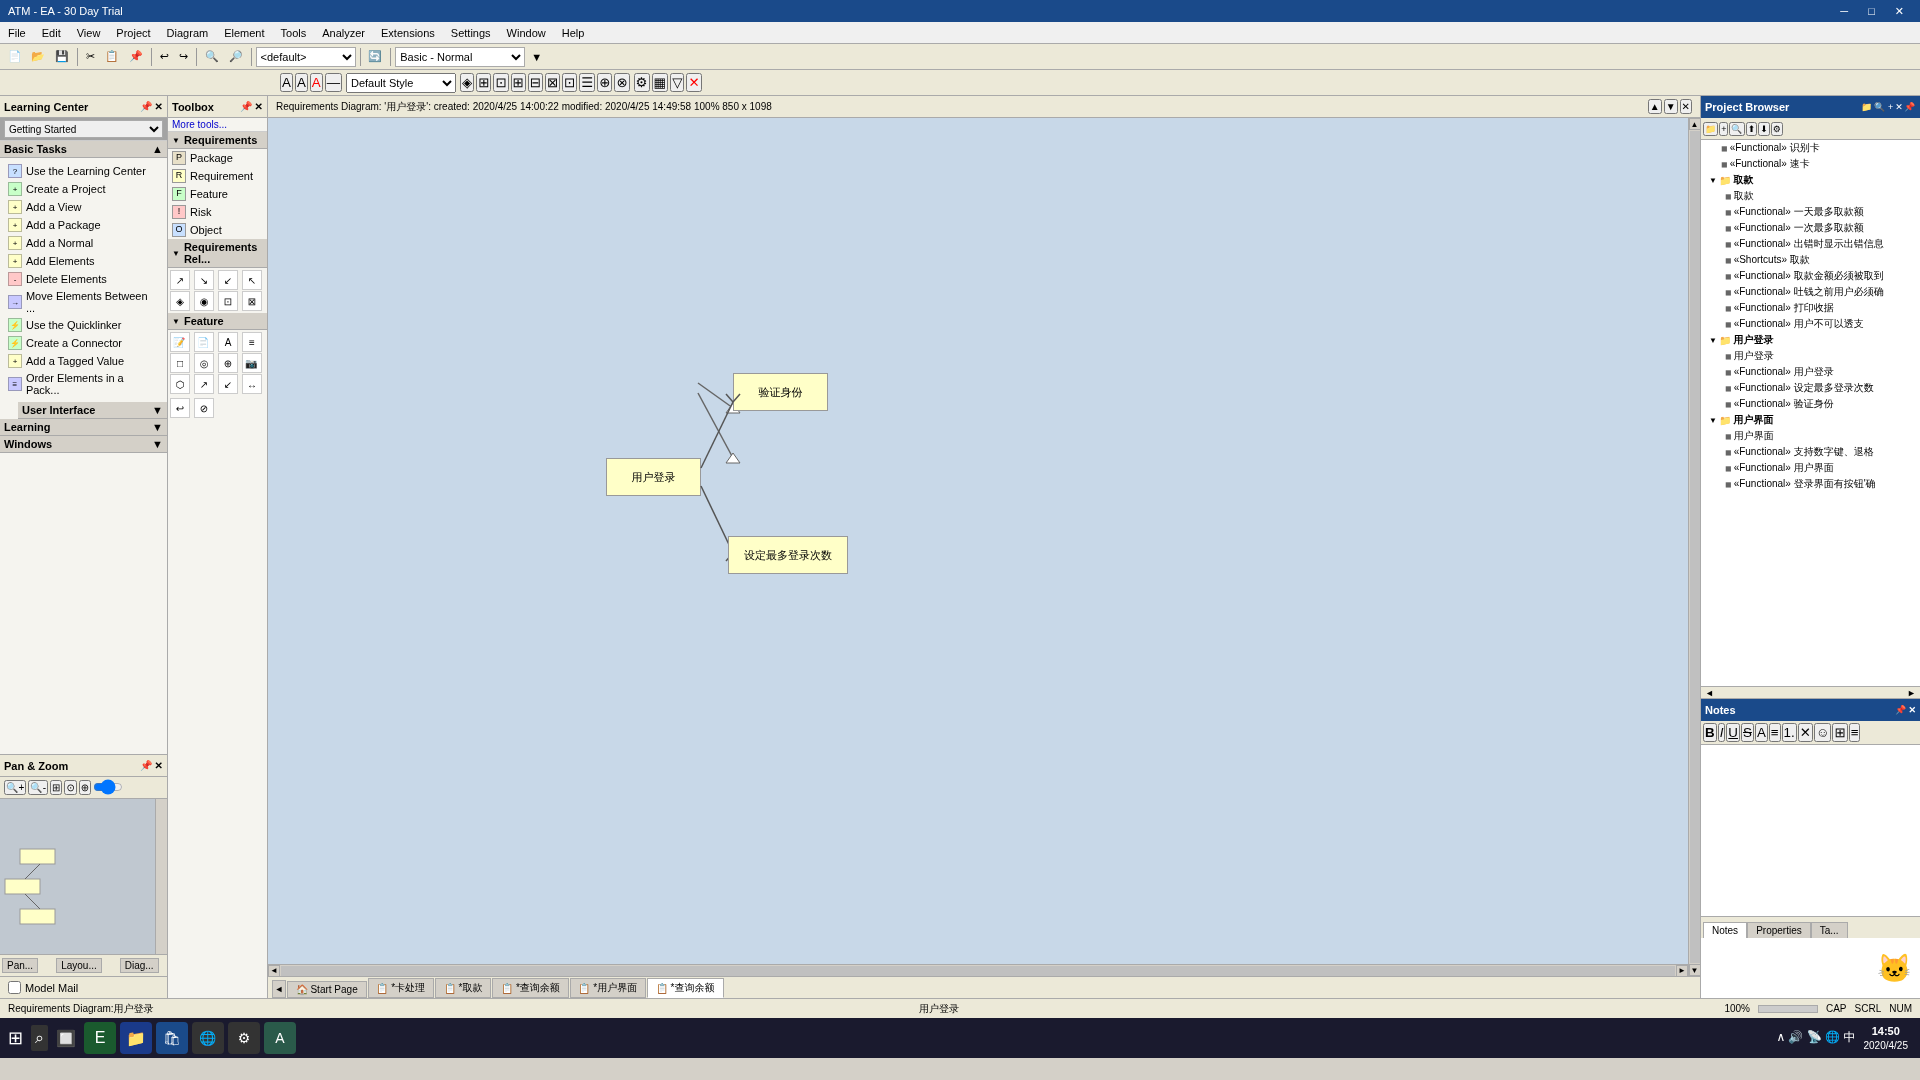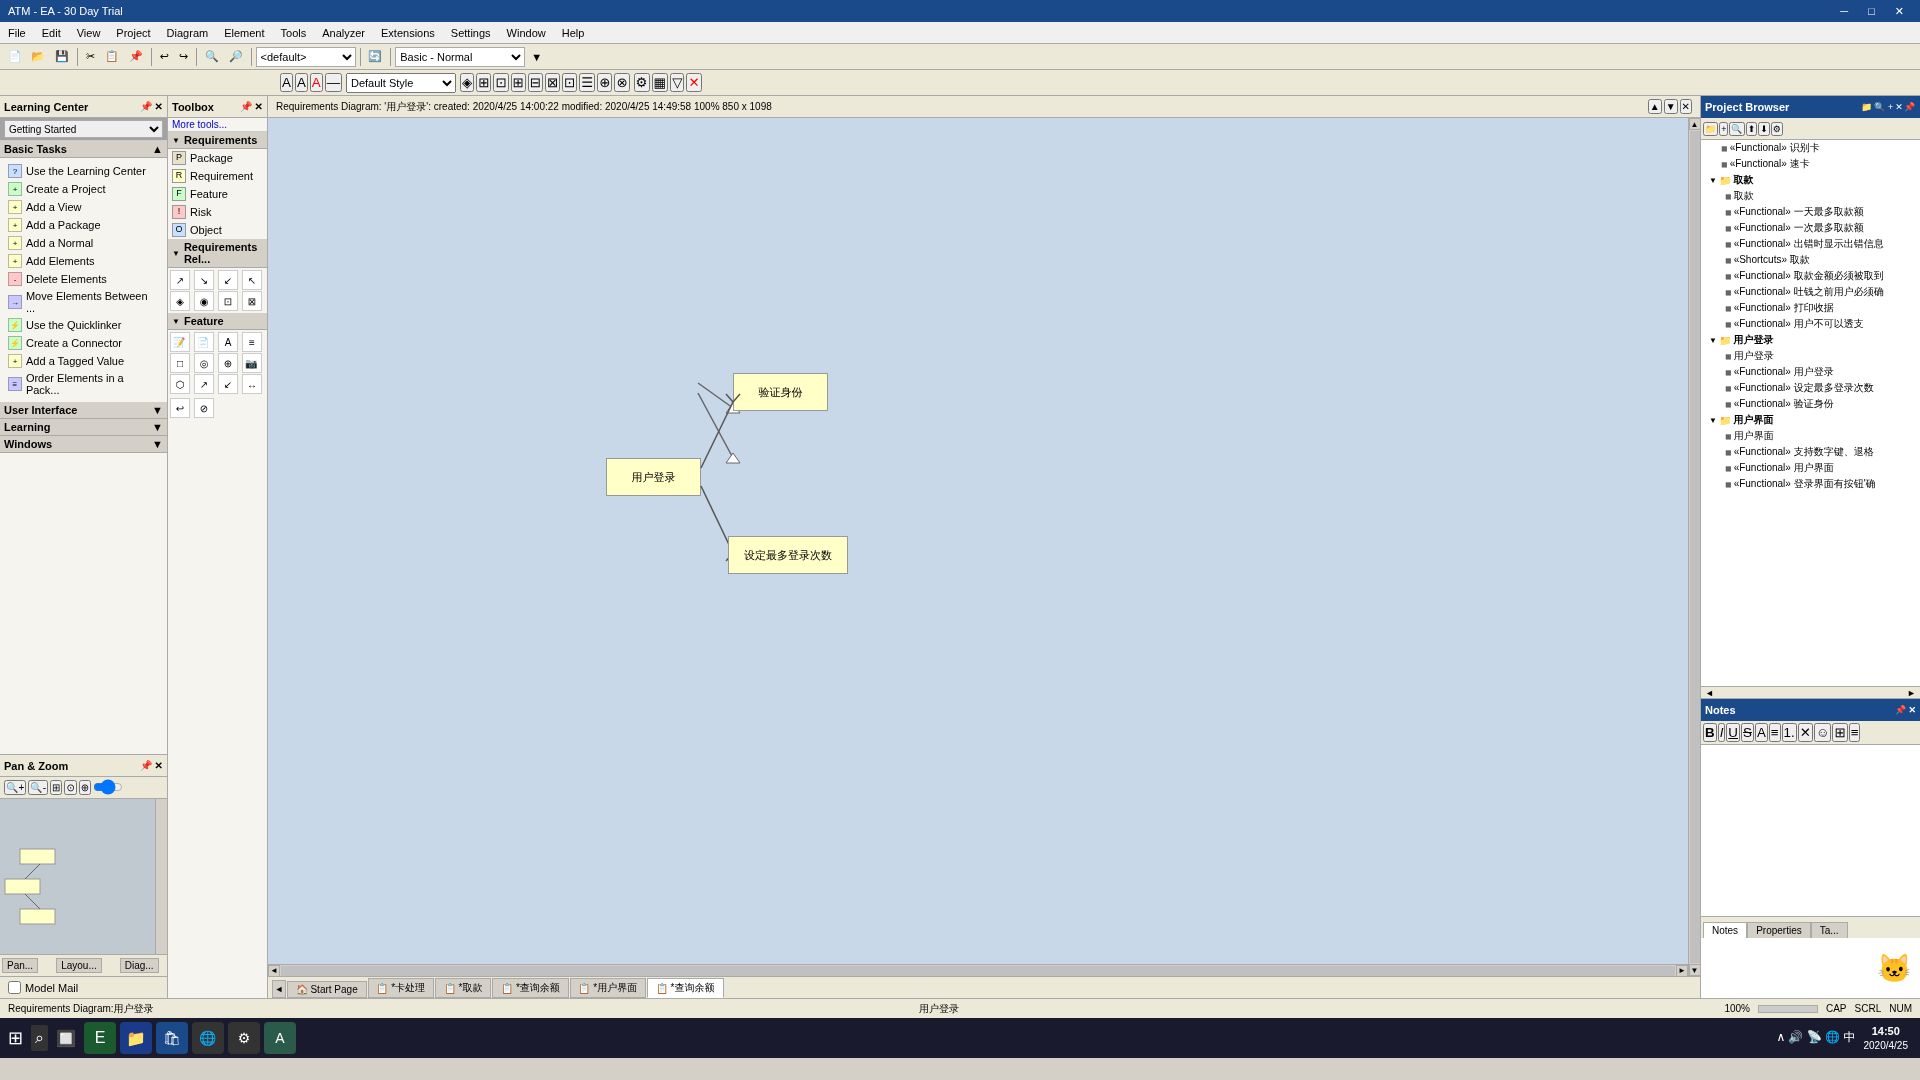--- a/index.html
+++ b/index.html
@@ -195,21 +195,21 @@
           <div class="task-item">
             <span class="icon" style="background:#ffffc8;border:1px solid #bb9;width:14px;height:14px;font-size:8px;display:inline-flex;align-items:center;justify-content:center;margin-right:4px;">+</span>
             <span>Add a Tagged Value</span>
           </div>
           <div class="task-item">
             <span class="icon" style="background:#c8c8ff;border:1px solid #99b;width:14px;height:14px;font-size:8px;display:inline-flex;align-items:center;justify-content:center;margin-right:4px;">≡</span>
             <span>Order Elements in a Pack...</span>
           </div>
         </div>
 
-        <div class="section-header" style="background:#d4d0c8;">
+        <div class="section-header" style="background:#d4d0c8;margin-left:18px;">
           <span>User Interface</span>
           <span>▼</span>
         </div>
 
         <div class="section-header" style="background:#d4d0c8;">
           <span>Learning</span>
           <span>▼</span>
         </div>
 
         <div class="section-header" style="background:#d4d0c8;">

